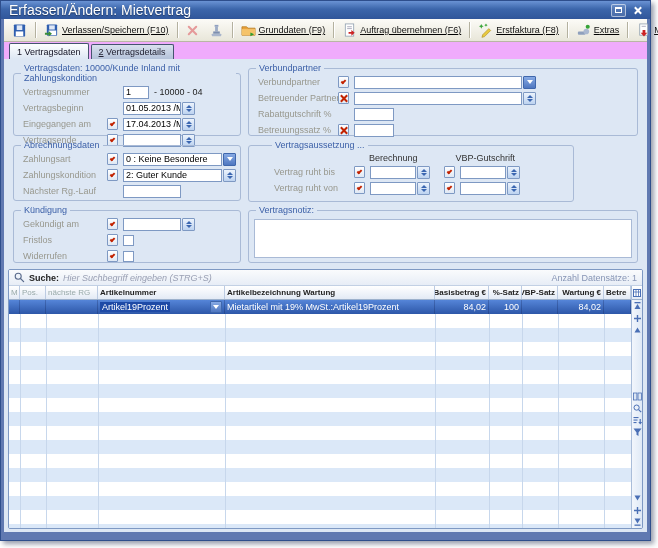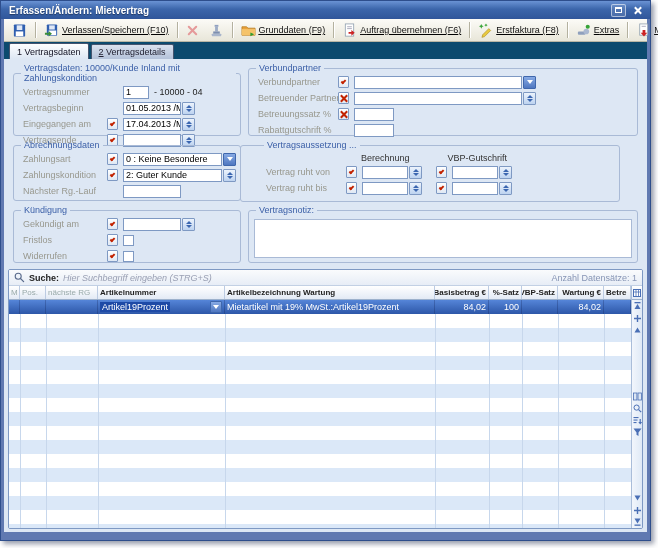--- a/index.html
+++ b/index.html
@@ -5,21 +5,21 @@
   * { box-sizing: border-box; }
   html,body { margin:0; padding:0; }
   body { width:658px; height:548px; background:#fff; font-family:"Liberation Sans",sans-serif; overflow:hidden; position:relative; }
 
   .window { position:absolute; left:0; top:0; width:651px; height:541px;
     background:#6079b1; border:1px solid #2e4e8c; box-shadow:3px 3px 5px rgba(50,60,90,.5); }
 
   
   .titlebar { height:18px; background:linear-gradient(#6a93d4,#3c66ab 45%,#30569a);
     display:flex; align-items:center; padding:0 5px 0 8px; }
-  .title { flex:1; color:#fff; font-size:10px; font-weight:bold; text-shadow:0 1px 1px rgba(0,0,0,.4); white-space:nowrap; }
+  .title { flex:1; color:#fff; font-size:14px; font-weight:normal; text-shadow:0 1px 1px rgba(0,0,0,.4); white-space:nowrap; }
   .winbtns { display:flex; gap:4px; align-items:center; }
   .wbtn { width:15px; height:13px; display:flex; align-items:center; justify-content:center; border:1px solid rgba(255,255,255,.55); border-radius:2px; background:rgba(255,255,255,.12); cursor:pointer; }
   .wbtn.flat { border-color:transparent; background:transparent; }
   .glyph-restore { width:7px; height:6px; border:1px solid #fff; border-top-width:2px; }
   .glyph-close { position:relative; width:9px; height:9px; }
   .glyph-close::before,.glyph-close::after { content:""; position:absolute; left:4px; top:0; width:2px; height:9px; background:#fff; }
   .glyph-close::before { transform:rotate(45deg); } .glyph-close::after { transform:rotate(-45deg); }
 
   
   .bodyarea { margin:0 3px; height:513px; background:#dde7f4; display:flex; flex-direction:column; }
@@ -27,34 +27,34 @@
   
   .toolbar { height:23px; flex:none; background:linear-gradient(#fcfbf7,#e8e6d9);
     border-bottom:1px solid #b9b6a4; display:flex; align-items:center; padding:0 3px;text-decoration:underline; }
   .tbtn { display:flex; align-items:center; gap:3px; height:19px; padding:0 4px; background:transparent;
     border:1px solid transparent; border-radius:2px; font-family:inherit; font-size:9px; color:#111; cursor:pointer; white-space:nowrap; }
   .tsep { width:1px; height:16px; background:#b4b19f; box-shadow:1px 0 0 #fff; margin:0 3px; flex:none; }
   .tbtn svg { flex:none; }
   .tbtn u { text-underline-offset:1px; }
 
   
-  .tabstrip { height:17px; flex:none; background:#0c4a6e; display:flex; align-items:flex-end; padding-left:5px; gap:2px; }
+  .tabstrip { height:17px; flex:none; background:#f0abfc; display:flex; align-items:flex-end; padding-left:5px; gap:2px; }
   .tab { height:15px; padding:0 7px; font-size:9px; display:flex; align-items:center; border:1px solid #45546f;
     border-bottom:none; border-radius:2px 2px 0 0; cursor:pointer; white-space:nowrap; }
   .tab.active { background:linear-gradient(#fdfeff,#dde7f4); color:#112; height:16px; }
   .tab.inactive { background:linear-gradient(#d9e1ee,#b4c2d9); color:#223; }
 
   
   .form { position:relative; height:207px; flex:none; }
   fieldset { position:absolute; margin:0; padding:1px 4px 2px 4px; border:1px solid #a9bad6; border-radius:3px; min-inline-size:0; }
   legend { font-size:9px; color:#3c60a8; padding:0 3px; margin-left:3px; }
   .fs-vertragsdaten { left:9px;  top:4px;   width:228px; height:73px; }
   .fs-verbund       { left:244px; top:4px;  width:390px; height:73px; }
   .fs-abrechnung    { left:9px;  top:81px;  width:228px; height:61px; }
-  .fs-aussetzung    { left:236px; top:81px; width:380px; height:62px;padding-left:20px; }
+  .fs-aussetzung    { left:244px; top:81px; width:326px; height:62px;padding-left:20px; }
   .fs-kuendigung    { left:9px;  top:146px; width:228px; height:58px; }
   .fs-notiz         { left:244px; top:146px; width:390px; height:58px; }
 
   .frow { display:flex; align-items:center; height:16px; margin-left:5px; }
   .flabel { width:84px; flex:none; font-size:9px; color:#98988e; white-space:nowrap; }
   .flabel.w80 { width:80px; }
   .islot { width:16px; flex:none; display:flex; align-items:center; }
   .fico { width:11px; height:12px; background:linear-gradient(#fff,#dfe8f4); border:1px solid #7e99c3; border-radius:1px; position:relative; cursor:pointer; }
   .mk-check { position:absolute; left:2px; top:3px; width:5px; height:3px;
     border-left:2px solid #c22200; border-bottom:2px solid #c22200; transform:rotate(-45deg); }
@@ -297,31 +297,31 @@
                 <i class="mk-cross"></i>
               </span>
             </span>
           <span class="inp wide"></span>
           <span class="spin">
               <i class="up"></i>
               <i class="dn"></i>
             </span>
         </div>
         <div class="frow">
-          <span class="flabel w80">Betreuungssatz %</span>
-          <span class="islot">
-              <span class="fico">
-                <i class="mk-cross"></i>
-              </span>
-            </span>
-          <span class="inp num"></span>
-        </div>
-        <div class="frow">
           <span class="flabel w80">Rabattgutschrift %</span>
           <span class="islot"></span>
+          <span class="inp num"></span>
+        </div>
+        <div class="frow">
+          <span class="flabel w80">Betreuungssatz %</span>
+          <span class="islot">
+              <span class="fico">
+                <i class="mk-cross"></i>
+              </span>
+            </span>
           <span class="inp num"></span>
         </div>
       </fieldset>
 
       <fieldset class="fs-abrechnung">
         <legend>Abrechnungsdaten</legend>
         <div class="frow">
           <span class="flabel">Zahlungsart</span>
           <span class="islot">
               <span class="fico">
@@ -353,45 +353,45 @@
         </div>
       </fieldset>
 
       <fieldset class="fs-aussetzung">
         <legend>Vertragsaussetzung ...</legend>
         <div class="vhead">
           <span class="h1">Berechnung</span>
           <span class="h2">VBP-Gutschrift</span>
         </div>
         <div class="frow">
+          <span class="flabel w80">Vertrag ruht bis</span>
+          <span class="islot">
+              <span class="fico">
+                <i class="mk-check"></i>
+              </span>
+            </span>
+          <span class="inp aus"></span>
+          <span class="spin">
+              <i class="up"></i>
+              <i class="dn"></i>
+            </span>
+          <span class="gap12"></span>
+          <span class="islot">
+              <span class="fico">
+                <i class="mk-check"></i>
+              </span>
+            </span>
+          <span class="inp aus"></span>
+          <span class="spin">
+              <i class="up"></i>
+              <i class="dn"></i>
+            </span>
+        </div>
+        <div class="frow">
           <span class="flabel w80">Vertrag ruht von</span>
-          <span class="islot">
-              <span class="fico">
-                <i class="mk-check"></i>
-              </span>
-            </span>
-          <span class="inp aus"></span>
-          <span class="spin">
-              <i class="up"></i>
-              <i class="dn"></i>
-            </span>
-          <span class="gap12"></span>
-          <span class="islot">
-              <span class="fico">
-                <i class="mk-check"></i>
-              </span>
-            </span>
-          <span class="inp aus"></span>
-          <span class="spin">
-              <i class="up"></i>
-              <i class="dn"></i>
-            </span>
-        </div>
-        <div class="frow">
-          <span class="flabel w80">Vertrag ruht bis</span>
           <span class="islot">
               <span class="fico">
                 <i class="mk-check"></i>
               </span>
             </span>
           <span class="inp aus"></span>
           <span class="spin">
               <i class="up"></i>
               <i class="dn"></i>
             </span>

